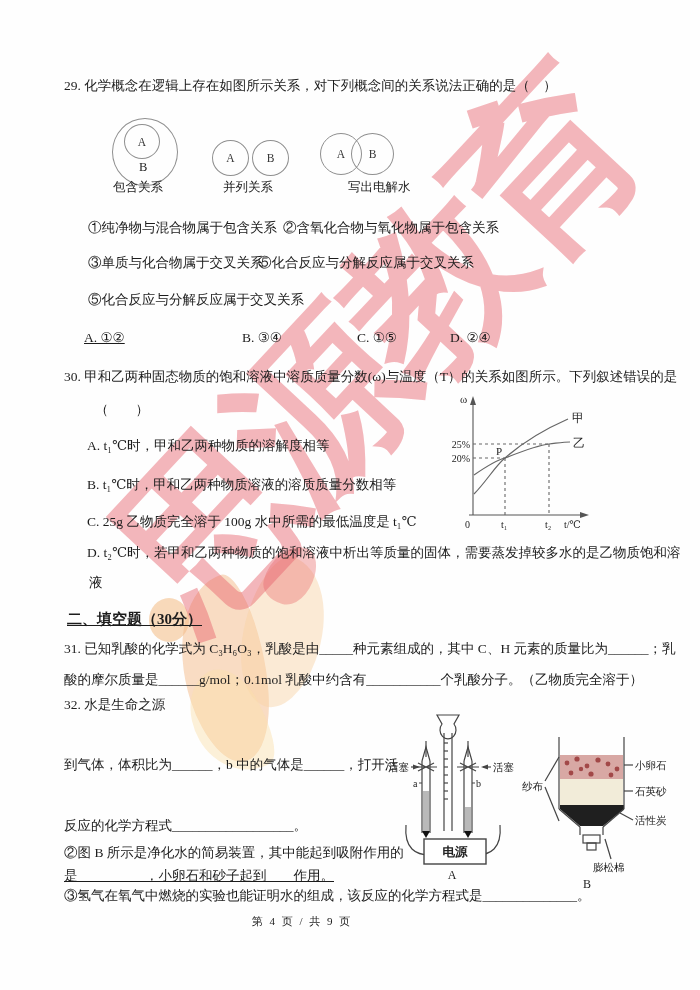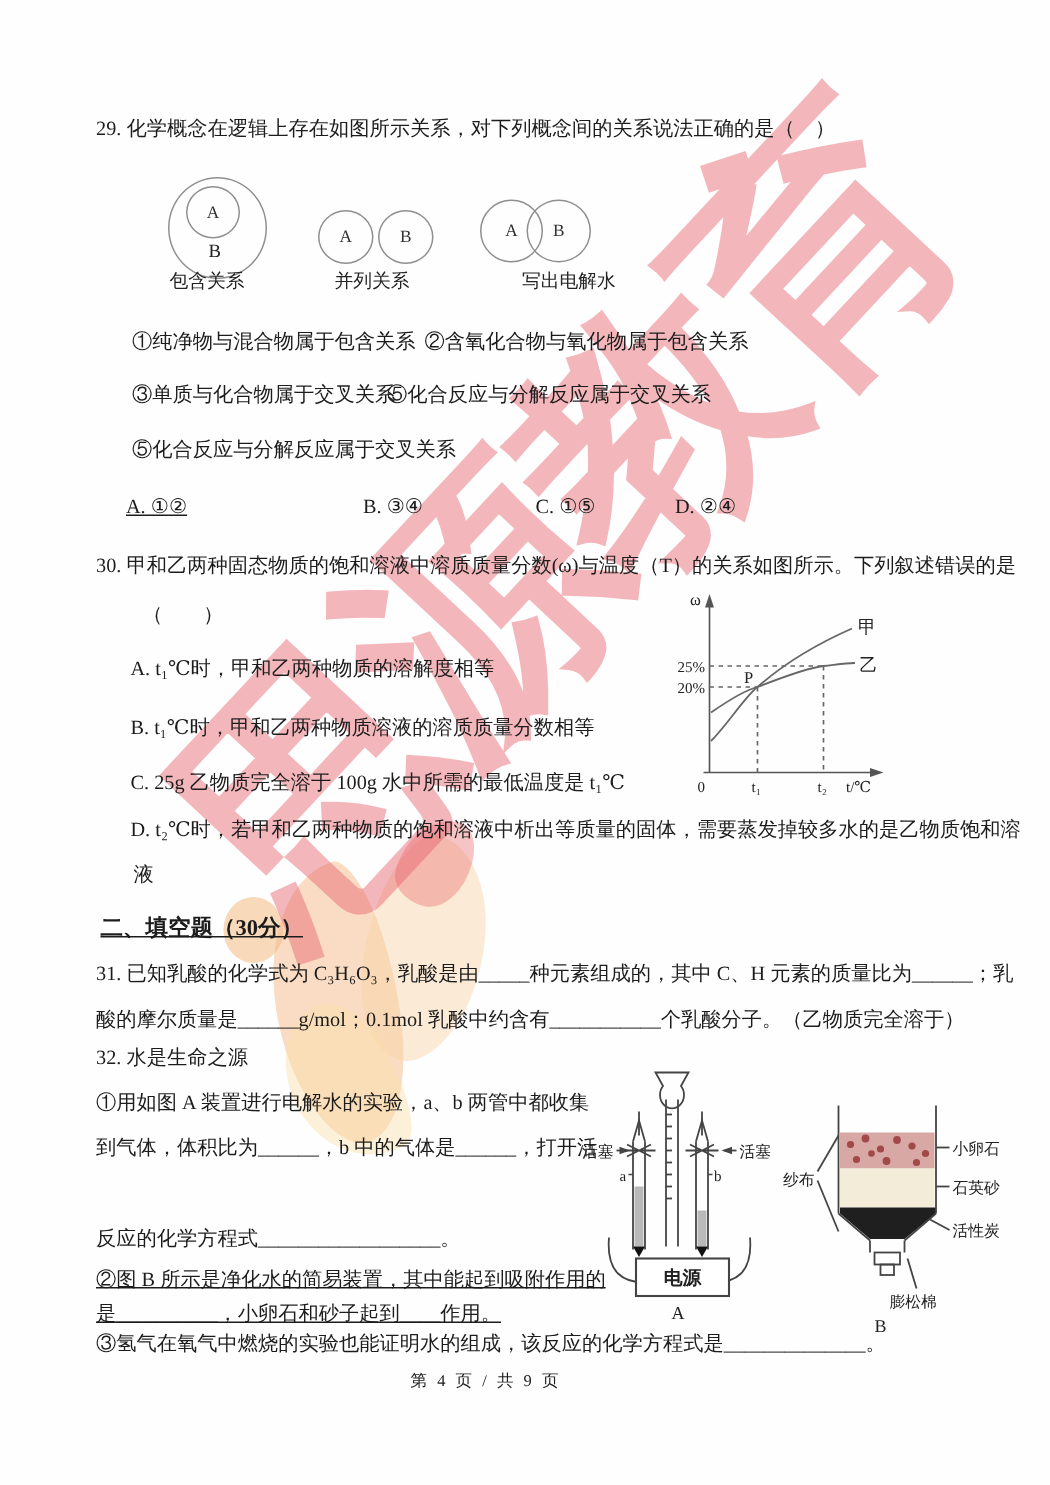--- a/index.html
+++ b/index.html
@@ -107,24 +107,23 @@
     <text x="105" y="140" font-size="10">t₂</text>
     <text x="124" y="140" font-size="10">t/℃</text>
   </svg>
 
   <div class="t sec" style="left:67px;top:610px;text-decoration:underline;">二、填空题（30分）</div>
 
   <div class="t" style="left:64px;top:641px;text-align:center;">31. 已知乳酸的化学式为 C₃H₆O₃，乳酸是由_____种元素组成的，其中 C、H 元素的质量比为______；乳</div>
   <div class="t" style="left:64px;top:672px;">酸的摩尔质量是______g/mol；0.1mol 乳酸中约含有___________个乳酸分子。（乙物质完全溶于）</div>
 
   <div class="t" style="left:64px;top:697px;">32. 水是生命之源</div>
-  <div class="t" style="left:64px;top:727px;">①用如图 A 装置进行电解水的实验，a、b 两管中都收集</div>
   <div class="t" style="left:64px;top:757px;">到气体，体积比为______，b 中的气体是______，打开活</div>
   <div class="t" style="left:64px;top:818px;">反应的化学方程式__________________。</div>
-  <div class="t" style="left:64px;top:845px;text-decoration:underline;">②图 B 所示是净化水的简易装置，其中能起到吸附作用的</div>
+  <div class="t" style="left:64px;top:845px;">②图 B 所示是净化水的简易装置，其中能起到吸附作用的</div>
   <div class="t" style="left:64px;top:868px;text-decoration:underline;">是__________，小卵石和砂子起到____作用。</div>
   <div class="t" style="left:64px;top:888px;">③氢气在氧气中燃烧的实验也能证明水的组成，该反应的化学方程式是______________。</div>
 
   <svg style="left:388px;top:711px;" width="130" height="172" viewBox="0 0 130 172">
     <g stroke="#444" stroke-width="1.2" fill="none">
       <path d="M49,4 h22 l-5,9 a8,9 0 1,1 -12,0 z"></path>
       <line x1="56" y1="22" x2="56" y2="120"></line>
         <line x1="64" y1="22" x2="64" y2="120"></line>
       <line x1="56" y1="32" x2="60" y2="32"></line>
         <line x1="56" y1="40" x2="60" y2="40"></line>
@@ -201,15 +200,15 @@
       <line x1="84" y1="106" x2="90" y2="126"></line>
     </g>
     <text x="1" y="57" font-size="10.5">纱布</text>
     <text x="114" y="36" font-size="10.5">小卵石</text>
     <text x="114" y="62" font-size="10.5">石英砂</text>
     <text x="114" y="91" font-size="10.5">活性炭</text>
     <text x="72" y="138" font-size="10.5">膨松棉</text>
     <text x="66" y="155" font-size="12" text-anchor="middle">B</text>
   </svg>
 
-  <div class="t foot" style="left:0;top:915px;width:604px;text-align:center;padding-left:22px;">第 4 页 / 共 9 页</div>
+  <div class="t foot" style="left:0;top:915px;width:604px;text-align:center;">第 4 页 / 共 9 页</div>
 
 </div>
 
 </body></html>

